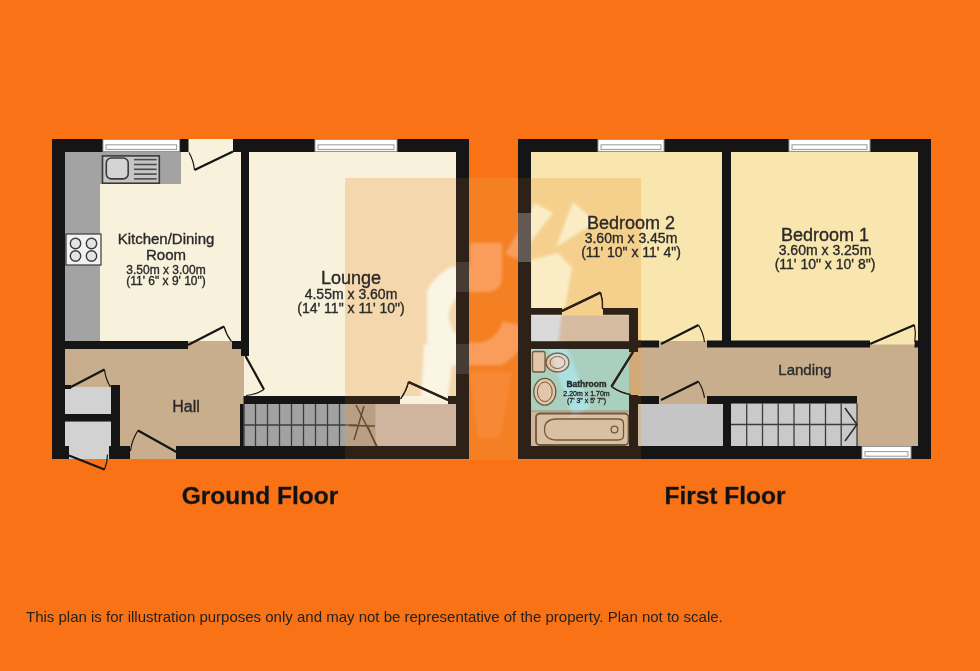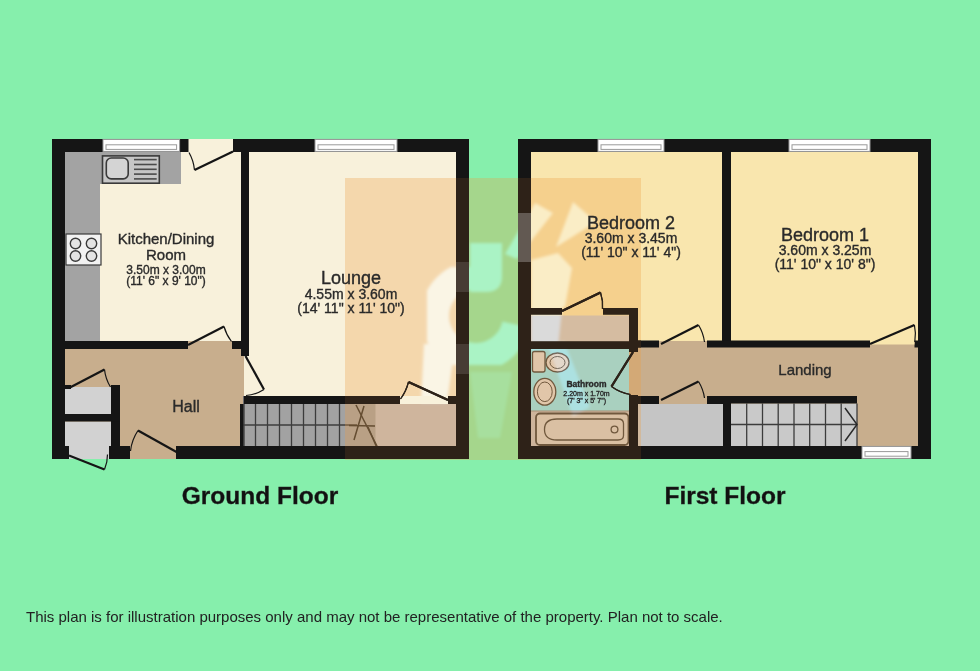--- a/index.html
+++ b/index.html
@@ -1,16 +1,16 @@
 <!DOCTYPE html>
 <html><head>
 <meta charset="utf-8">
 <style>
   html,body{margin:0;padding:0;background:#fff;}
-  #page{position:relative;width:980px;height:671px;background:#86efac;overflow:hidden;
+  #page{position:relative;width:980px;height:671px;background:#f97316;overflow:hidden;
         font-family:"Liberation Sans", sans-serif;}
   #page svg{position:absolute;left:0;top:0;}
 </style>
 </head>
 <body>
 <div id="page">
 
 <svg width="980" height="671" viewBox="0 0 980 671">
 
   <rect x="58" y="145" width="405" height="308" fill="#151515"></rect>

